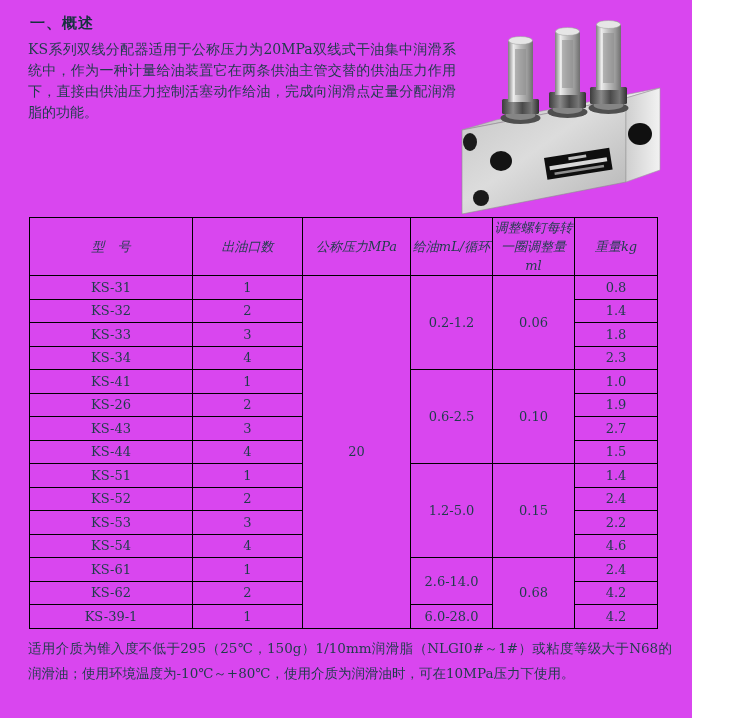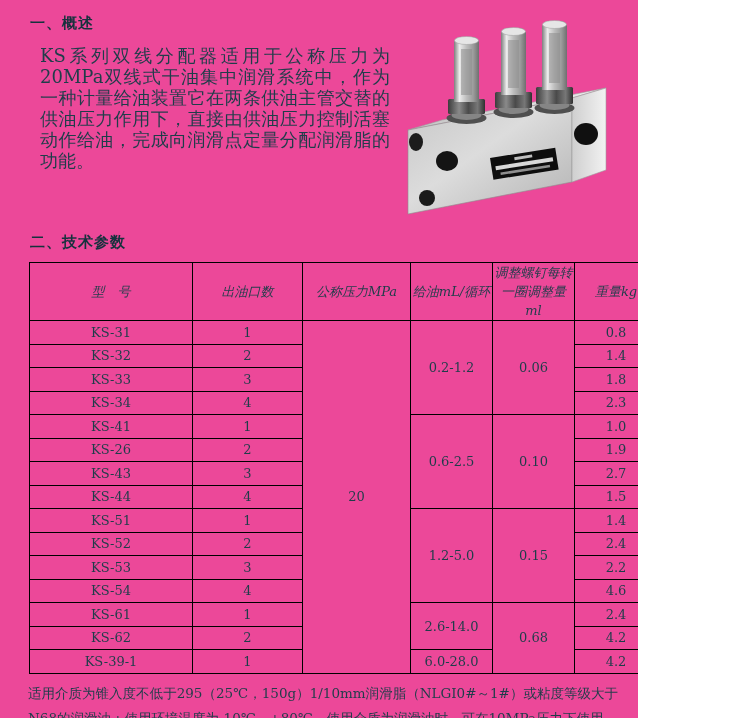--- a/index.html
+++ b/index.html
@@ -1,29 +1,29 @@
 <!DOCTYPE html>
 <html><head>
 <meta charset="utf-8">
 <style>
   html,body{margin:0;padding:0;background:#fff;}
   .page{
     position:relative;
-    width:638px;height:718px;
+    width:692px;height:718px;
     box-sizing:border-box;
     padding:12px 0 0 28px;
-    background:#ec4899;
+    background:#d946ef;
     overflow:hidden;
     font-family:"DejaVu Serif","Liberation Serif",serif;
     color:#1f3d4a;
   }
   .top{display:flex;align-items:flex-start;}
   .overview{width:472px;}
   .h{font-size:15px;font-weight:bold;color:#15323d;letter-spacing:1px;margin:2px 0 6px 2px;}
-  .overview p{margin:12px;font-size:18px;line-height:21px;text-align:justify;}
+  .overview p{margin:0;font-size:14px;line-height:21px;text-align:justify;}
   .photo{margin-left:auto;margin-right:24px;width:212px;height:205px;flex:0 0 auto;}
   .h2{margin:16px 0 10px 2px;}
   table.specs{
     border-collapse:collapse;table-layout:fixed;width:628px;margin-left:1px;
   }
   table.specs th,table.specs td{
     border:1px solid #000;
     text-align:center;vertical-align:middle;
     font-size:13px;font-weight:normal;color:#1f3d4a;
     padding:0;line-height:19px;
@@ -119,21 +119,20 @@
           <rect x="-6" y="66" width="37" height="17" rx="1.5" fill="url(#nutg)"></rect>
           <rect x="0" y="5" width="25" height="64" fill="url(#cyl)"></rect>
           <rect x="0" y="0" width="25" height="13" rx="6" fill="url(#cyl)"></rect>
           <ellipse cx="12.5" cy="3.5" rx="12" ry="4" fill="#e6e6e6" stroke="#9a9a9a" stroke-width="0.5"></ellipse>
           <rect x="7" y="12" width="11" height="50" fill="#8c8c8c" opacity="0.55"></rect>
         </g>
       </svg>
     </div>
   </div>
 
-  <div class="h h2">二、技术参数</div>
 
   <table class="specs">
     <colgroup>
       <col style="width:163px">
         <col style="width:110px">
         <col style="width:108px">
       <col style="width:82px">
         <col style="width:82px">
         <col style="width:83px">
     </colgroup>

